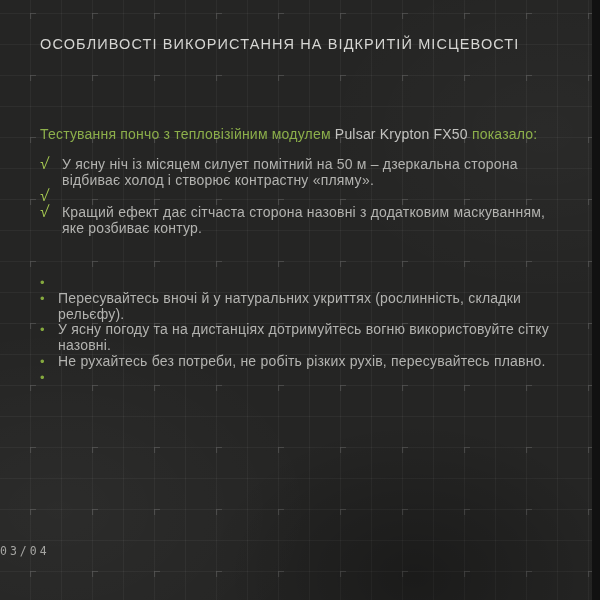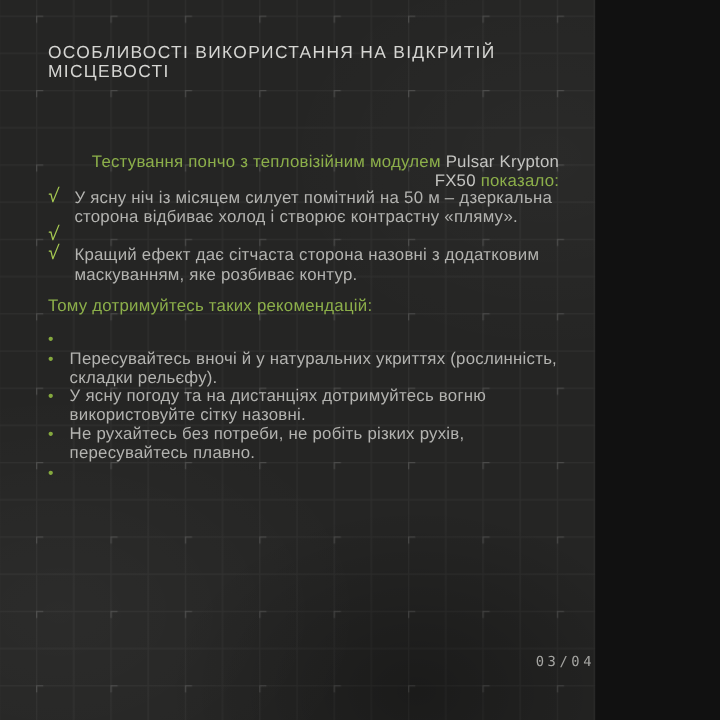--- a/index.html
+++ b/index.html
@@ -11,21 +11,21 @@
     --green:#8caf4a;
     --check:#a7cb52;
     --bullet:#85a93e;
     --footer:#a5a5a2;
   }
   *{margin:0;padding:0;box-sizing:border-box;}
   html,body{background:#111;}
   body{font-family:"Liberation Sans", sans-serif;}
   .stage{
     position:relative;
-    width:496px;height:600px;
+    width:592px;height:600px;
     background:var(--bg);
     overflow:hidden;
   }
   .grid-svg{position:absolute;left:0;top:0;}
   .texture{
     position:absolute;inset:0;pointer-events:none;
     background:
       radial-gradient(420px 300px at 10% 85%, rgba(255,255,255,0.030), transparent 62%),
       radial-gradient(380px 280px at 92% 22%, rgba(255,255,255,0.022), transparent 60%),
       radial-gradient(300px 220px at 70% 96%, rgba(0,0,0,0.28), transparent 70%),
@@ -40,21 +40,21 @@
   }
   .intro{
     top:66px;
     font-size:14px;line-height:16.5px;letter-spacing:0.2px;
     color:var(--body);
   }
   .heading{
     font-size:14px;font-weight:500;letter-spacing:0.2px;
     color:var(--green);
   }
-  .heading-test{top:126px;text-align:right;}
+  .heading-test{top:126px;}
   .heading .device{color:#c3c3c0;font-weight:400;}
   .list{list-style:none;}
   .findings{top:156px;}
   .recs{top:275px;}
   .list li{
     display:flex;align-items:flex-start;
     font-size:14px;line-height:16px;letter-spacing:0.2px;
     color:var(--body);
   }
   .findings .marker{
@@ -64,22 +64,22 @@
     transform:skewX(-6deg);
   }
   .recs li{line-height:15.8px;}
   .recs .marker{
     flex:0 0 18px;
     color:var(--bullet);
     font-size:13px;line-height:15.8px;
   }
   .heading-rec{top:246px;}
   .footer{
-    position:absolute;left:12px;right:0;top:544px;
-    text-align:right;
+    position:absolute;left:0;right:0;top:544px;
+    text-align:left;
     font-family:"DejaVu Sans Mono", monospace;
     font-size:11.5px;letter-spacing:3px;
     color:var(--footer);
   }
 </style>
 </head>
 <body>
 
 <div class="stage">
 
@@ -108,21 +108,20 @@
     </li>
     <li>
       <span class="marker">√</span>
     </li>
     <li>
       <span class="marker">√</span>
       <span>Кращий ефект дає сітчаста сторона назовні з додатковим маскуванням, яке розбиває контур.</span>
     </li>
   </ul>
 
-  <p class="block heading heading-rec">Тому дотримуйтесь таких рекомендацій:</p>
 
   <ul class="block list recs">
     <li>
       <span class="marker">•</span>
     </li>
     <li>
       <span class="marker">•</span>
       <span>Пересувайтесь вночі й у натуральних укриттях (рослинність, складки рельєфу).</span>
     </li>
     <li>

